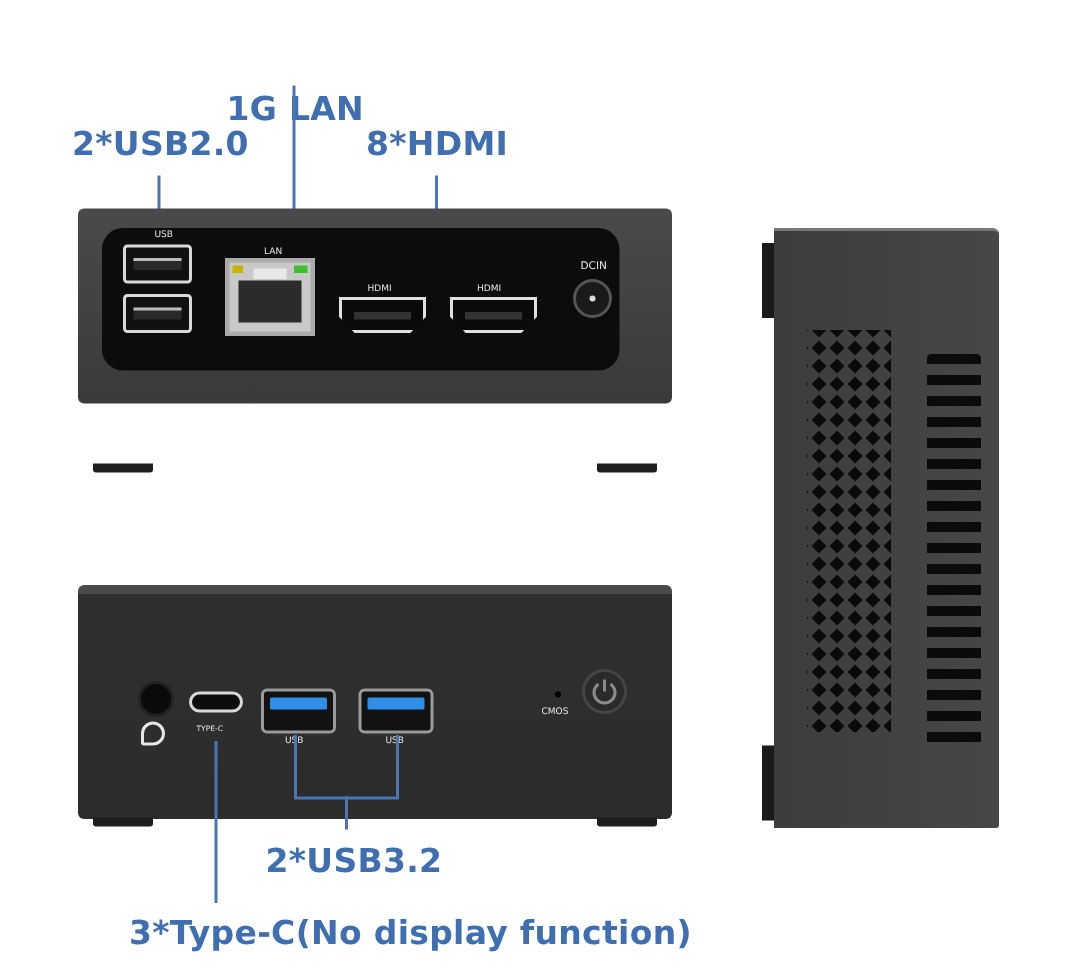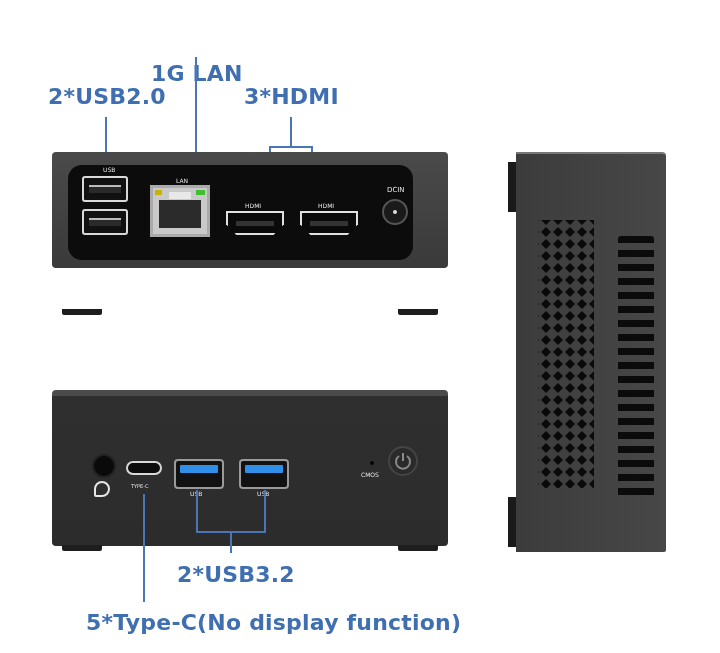--- a/index.html
+++ b/index.html
@@ -20,32 +20,32 @@
   .hdmi::after{content:"";position:absolute;left:8px;right:8px;top:8px;height:5px;background:#333;}
   .tiny{position:absolute;color:#e6e6e6;font-size:6px;font-family:"DejaVu Sans",sans-serif;}
   .usb3{position:absolute;width:50px;height:30px;border:2px solid #9a9a9a;border-radius:4px;background:#121212;box-sizing:border-box;}
   .usb3::after{content:"";position:absolute;left:4px;right:4px;top:4px;height:8px;background:#2f8fe8;border-radius:1px;}
 </style>
 </head>
 <body>
 
 <div class="label" style="left:151px;top:20px;margin-top:41px;">1G LAN</div>
 <div class="label" style="left:48px;top:84px;">2*USB2.0</div>
-<div class="label" style="left:244px;top:84px;">3*HDMI</div>
+<div class="label" style="left:244px;top:84px;">8*HDMI</div>
 <div class="label" style="left:177px;top:562px;">2*USB3.2</div>
-<div class="label" style="left:86px;top:610px;">5*Type-C(No display function)</div>
+<div class="label" style="left:86px;top:610px;">3*Type-C(No display function)</div>
 
 <div class="line" style="left:195px;top:57px;width:2px;height:120px;"></div>
 <div class="line" style="left:105px;top:117px;width:2px;height:70px;"></div>
 <div class="line" style="left:290px;top:117px;width:2px;height:30px;"></div>
 <div class="line" style="left:269px;top:146px;width:43px;height:2px;"></div>
 <div class="line" style="left:269px;top:146px;width:2px;height:62px;"></div>
 <div class="line" style="left:311px;top:146px;width:2px;height:62px;"></div>
 
-<div class="dev" style="left:52px;top:152px;width:396px;height:116px;">
+<div class="dev" style="left:52px;top:139px;width:396px;height:130px;">
   <div class="panel" style="left:16px;top:13px;width:345px;height:95px;">
     <span class="tiny" style="left:35px;top:1px;">USB</span>
     <div class="usb2" style="left:14px;top:11px;"></div>
     <div class="usb2" style="left:14px;top:44px;"></div>
     <span class="tiny" style="left:108px;top:12px;">LAN</span>
     <div class="lan" style="left:82px;top:20px;">
       <div class="led1"></div>
       <div class="tab"></div>
       <div class="led2"></div>
       <div class="hole"></div>

